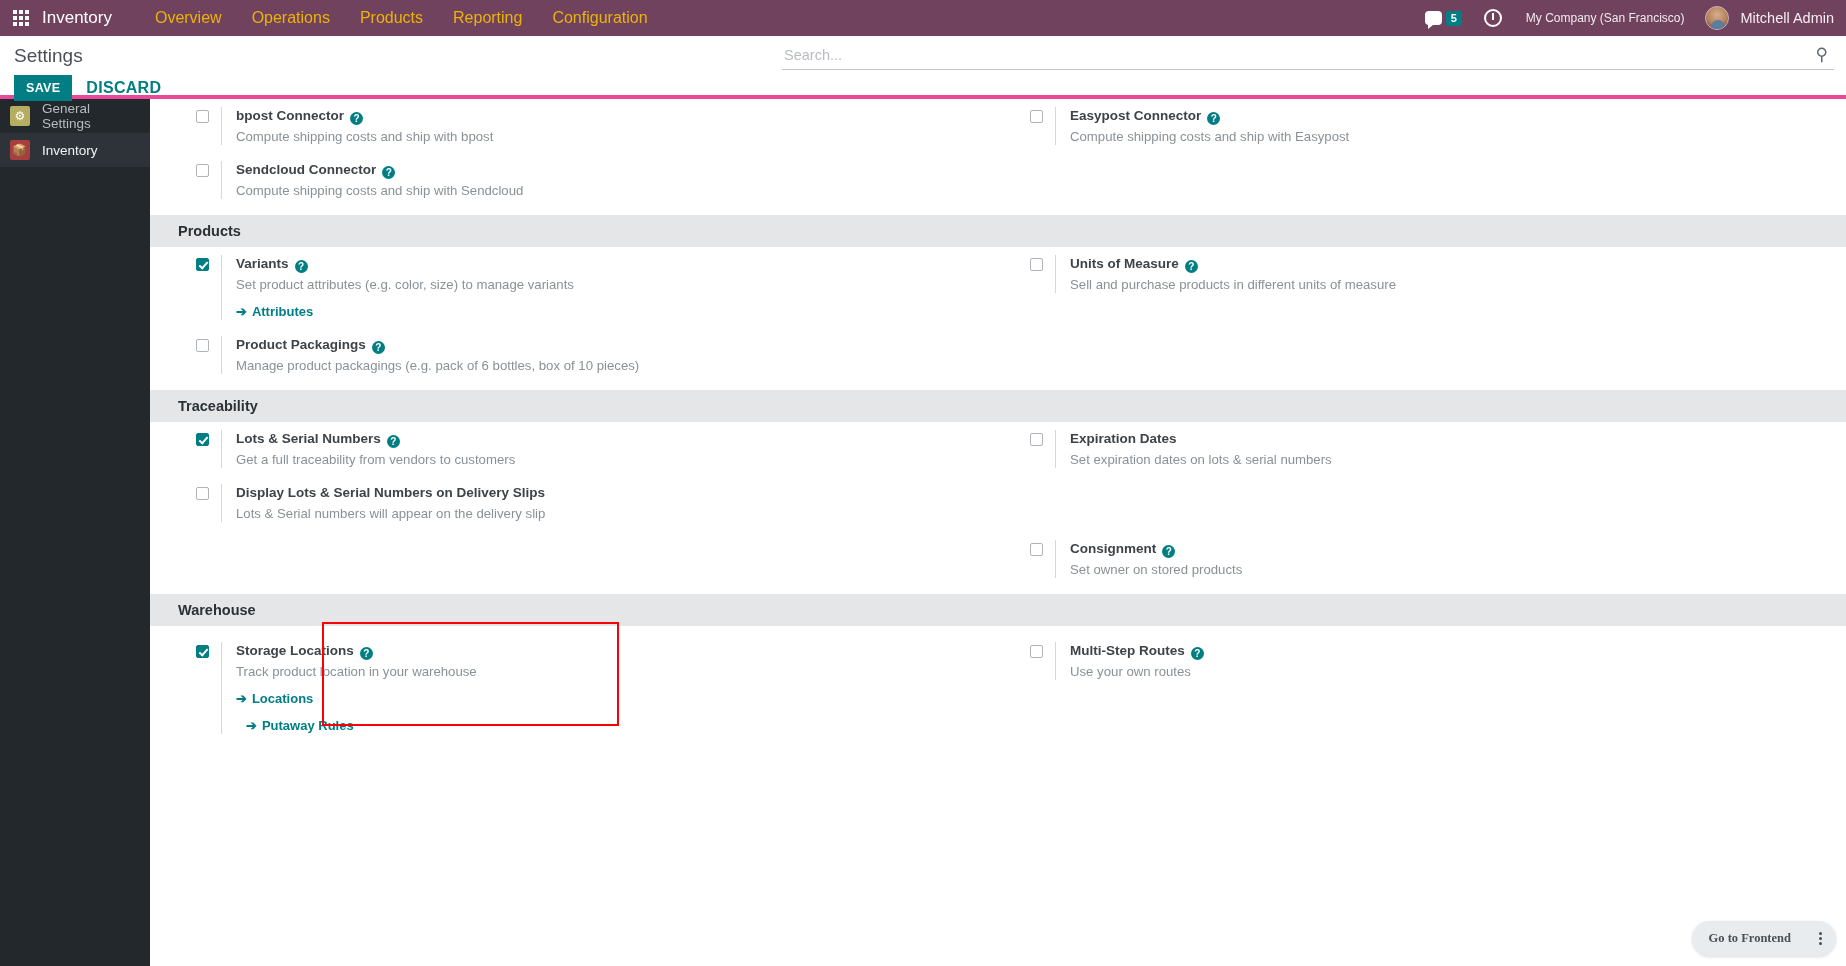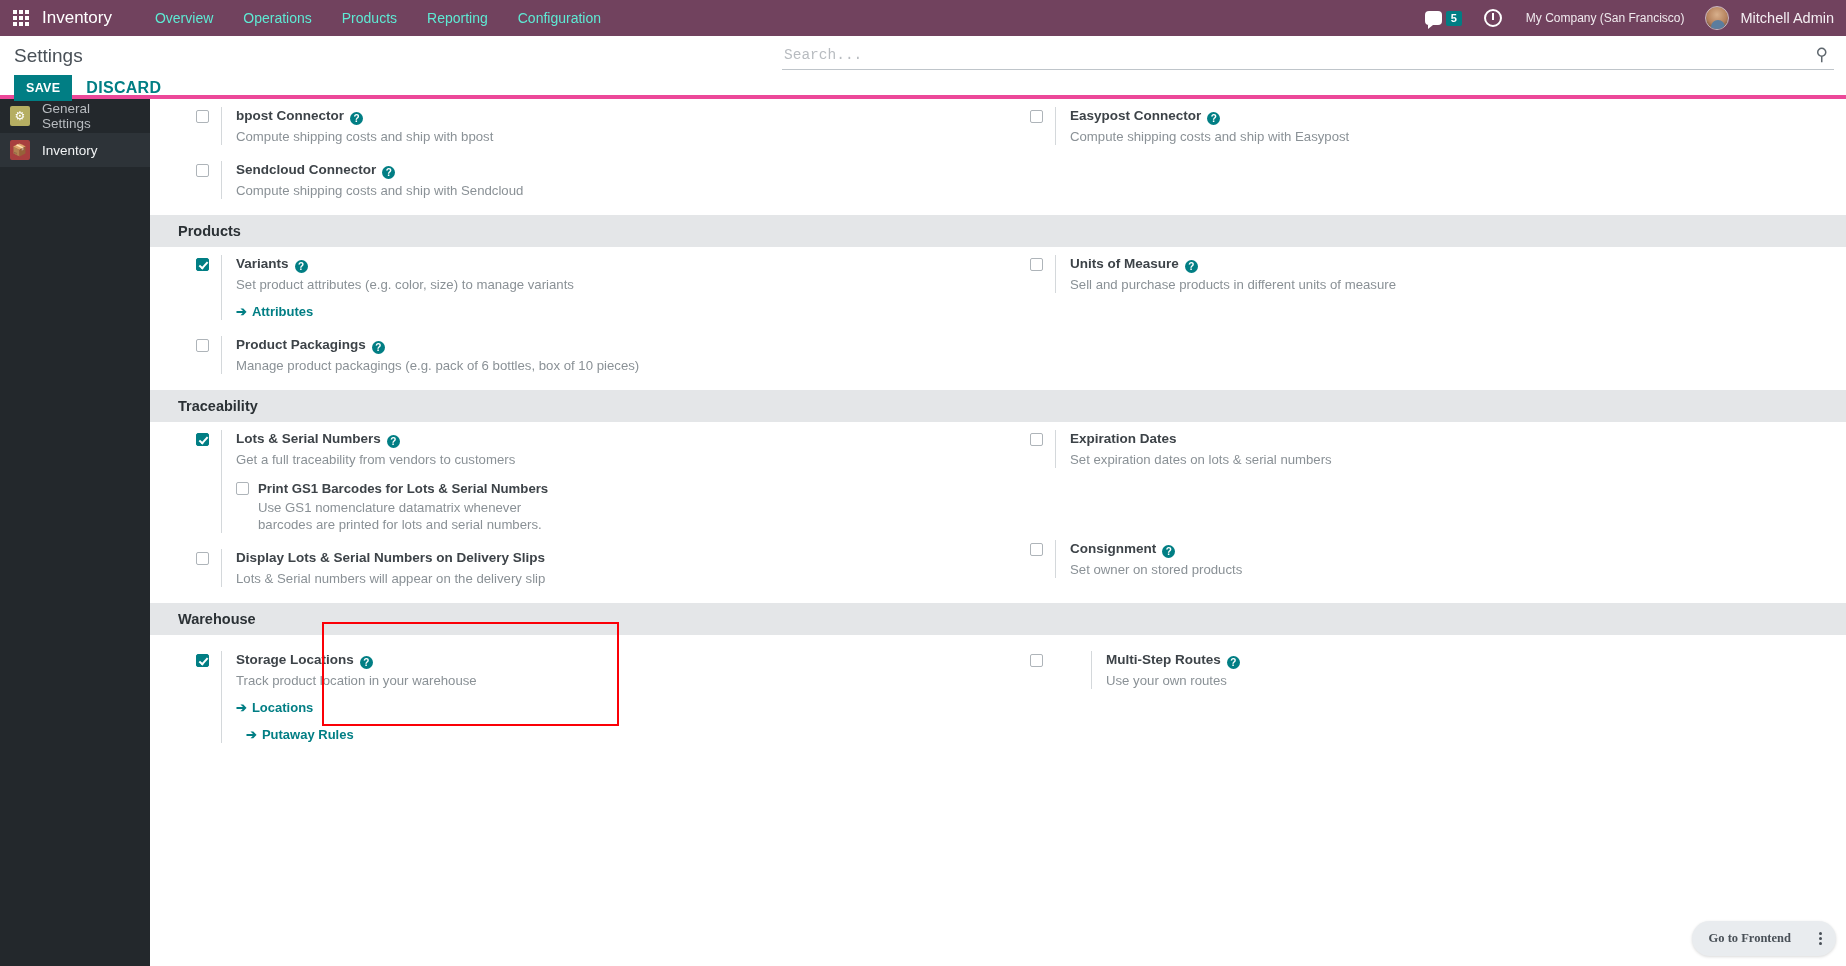--- a/index.html
+++ b/index.html
@@ -32,21 +32,21 @@
     gap: 2px;
   }
   .apps-grid .g i { background: #ffffff; display: block; width: 4px; height: 4px; }
   .brand {
     font-size: 17px; font-weight: 400; color: #fff;
     padding: 0 10px 0 0; margin-right: 18px;
     cursor: pointer; white-space: nowrap;
   }
   .nav-item {
     padding: 0 15px; height: 36px; line-height: 36px;
-    font-size: 14px; color: #5eead4; cursor: pointer; white-space: nowrap;
+    font-size: 16px; color: #eab308; cursor: pointer; white-space: nowrap;
   }
   .nav-right {
     margin-left: auto; display: flex; align-items: center;
     padding-right: 12px; gap: 0;
   }
   .msg-wrap { display:flex; align-items:center; gap:4px; padding: 0 10px; cursor:pointer; }
   .msg-bubble {
     width: 17px; height: 14px; background: #fff; border-radius: 4px; position: relative;
   }
   .msg-bubble:after {
@@ -97,21 +97,21 @@
     padding: 6px 10px; cursor: pointer;
   }
   .cp-search {
     position: absolute; left: 782px; top: 8px; width: 1052px;
     border-bottom: 1px solid #bfc5ca;
     display: flex; align-items: center; padding-bottom: 4px;
   }
   .search-input {
     flex: 1; border: none; outline: none;
     font-size: 14.5px; color: #404040;
-    font-family: Liberation Mono, monospace;
+    font-family: Liberation Sans, sans-serif;
     padding: 2px 4px 2px 2px; background: transparent;
   }
   .search-input::placeholder { color: #b8bcc0; }
   .search-icon { color: #5f676e; font-size: 17px; padding-right: 6px; cursor:pointer; }
 
   
   .body-wrap { display: flex; height: calc(966px - 36px - 63px); }
   .sidebar {
     width: 150px; background: #23282c; flex: none;
     padding-top: 0; color: #d6d8da;
@@ -368,27 +368,20 @@
       <div class="setting-grid">
         <div class="setting-col">
           <div class="setting-row">
             <span class="cb checked"></span>
             <div class="setting-text">
               <div class="setting-label">
                 <span>Lots &amp; Serial Numbers</span>
                 <span class="help-ico">?</span>
               </div>
               <div class="setting-desc">Get a full traceability from vendors to customers</div>
-              <div class="sub-option">
-                <span class="cb"></span>
-                <div class="sub-text">
-                  <div class="sub-label">Print GS1 Barcodes for Lots &amp; Serial Numbers</div>
-                  <div class="sub-desc">Use GS1 nomenclature datamatrix whenever barcodes are printed for lots and serial numbers.</div>
-                </div>
-              </div>
             </div>
           </div>
           <div class="setting-row">
             <span class="cb"></span>
             <div class="setting-text">
               <div class="setting-label">
                 <span>Display Lots &amp; Serial Numbers on Delivery Slips</span>
               </div>
               <div class="setting-desc">Lots &amp; Serial numbers will appear on the delivery slip</div>
             </div>
@@ -434,21 +427,21 @@
               </a>
               <br>
               <a class="inner-link link-indent">
                 <span class="arrow">➔</span>
                 <span>Putaway Rules</span>
               </a>
             </div>
           </div>
         </div>
         <div class="setting-col">
-          <div class="setting-row" style="margin-top:8px;gap:36px;">
+          <div class="setting-row" style="margin-top:8px;">
             <span class="cb"></span>
             <div class="setting-text">
               <div class="setting-label">
                 <span>Multi-Step Routes</span>
                 <span class="help-ico">?</span>
               </div>
               <div class="setting-desc">Use your own routes</div>
             </div>
           </div>
         </div>

